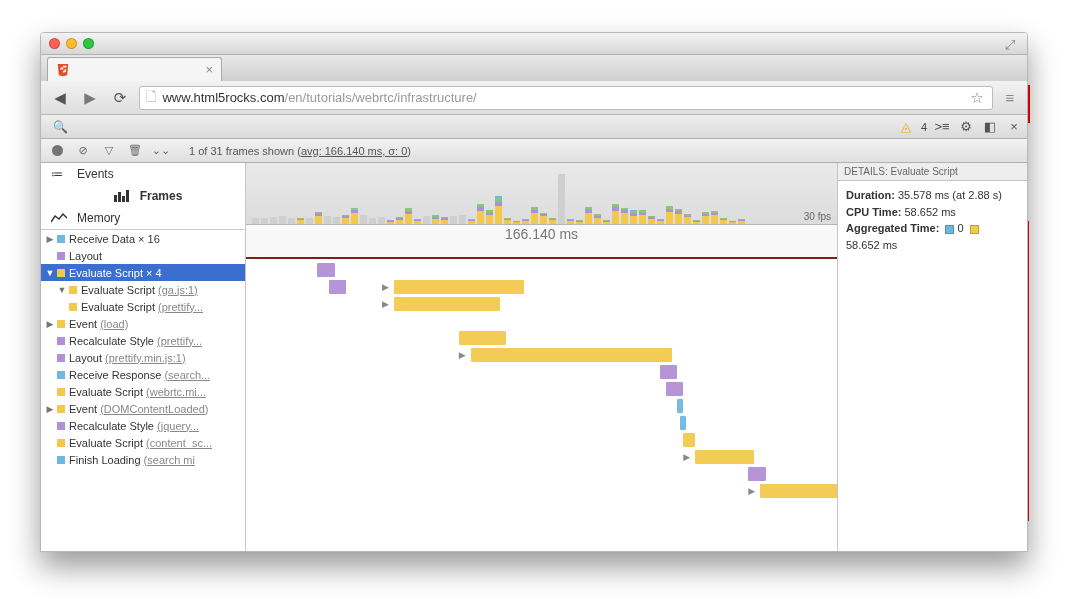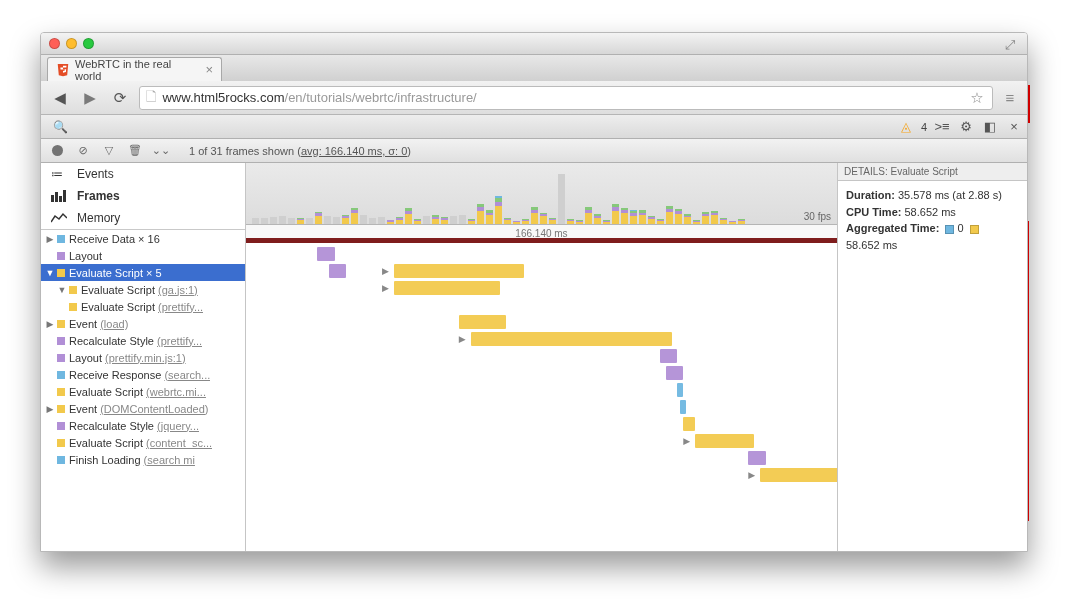--- a/index.html
+++ b/index.html
@@ -42,41 +42,41 @@
 .tb-icon { width: 16px; height: 16px; display: inline-flex; align-items: center; justify-content: center; color: #666; }
 .record-dot { width: 11px; height: 11px; border-radius: 50%; background: #737373; }
 .tb-text { margin-left: 10px; }
 .tb-text u { text-decoration: underline; }
 
 
 .dt-body { display: flex; height: calc(100% - 130px); }
 .sidebar-views { width: 205px; border-right: 1px solid #c5c5c5; }
 .view-list { border-bottom: 1px solid #c9c9c9; }
 .view-item { height: 22px; display: flex; align-items: center; padding-left: 10px; font-size: 12px; color: #333; gap: 8px; }
-.view-item.active { font-weight: bold; }
+.view-item.active { font-weight: bold; justify-content: center; }
 .view-icon { width: 18px; display: inline-flex; }
 
 
 .records { font-size: 11px; color: #333; overflow-y: auto; height: calc(100% - 66px); }
 .rec-row { height: 17px; display: flex; align-items: center; padding-left: 4px; white-space: nowrap; overflow: hidden; }
 .rec-row.selected { background: #3b6ecf; color: #fff; }
 .rec-tri { width: 10px; font-size: 9px; color: #777; text-align: center; }
 .rec-row.selected .rec-tri { color: #fff; }
 .rec-swatch { width: 8px; height: 8px; margin: 0 4px 0 2px; }
 .rec-text { overflow: hidden; text-overflow: ellipsis; }
 .rec-text a { color: #888; text-decoration: underline; }
 .indent1 { padding-left: 16px; } .indent2 { padding-left: 32px; }
 
 
 .center { flex: 1; position: relative; background: #fff; display: flex; flex-direction: column; }
 .flame-overview { height: 62px; background: linear-gradient(#eaeaea,#dcdcdc); border-bottom: 1px solid #b5b5b5; position: relative; padding: 4px 8px 0 6px; display: flex; align-items: flex-end; gap: 2px; }
 .fps-label { position: absolute; right: 6px; bottom: 2px; font-size: 10px; color: #666; }
 .obar { width: 7px; display: flex; flex-direction: column-reverse; }
 .oseg { width: 100%; }
-.ruler { height: 18px; background: #f8f8f8; border-bottom: 5px solid #7f1d1d; font-size: 10px; color: #777; text-align: center; line-height: 18px; }
+.ruler { height: 34px; background: #f8f8f8; border-bottom: 2px solid #7f1d1d; font-size: 14px; color: #777; text-align: center; line-height: 18px; }
 .flame { flex: 1; position: relative; background: #fff; overflow: hidden; }
 .fl-bar { position: absolute; height: 14px; border-radius: 1px; opacity: .95; }
 .fl-tri { position: absolute; font-size: 9px; color: #888; }
 
 
 .details { width: 190px; border-left: 1px solid #c5c5c5; font-size: 11px; color: #333; }
 .details-head { height: 18px; background: #eee; border-bottom: 1px solid #c5c5c5; font-size: 10px; color: #666; padding-left: 6px; line-height: 18px; }
 .details-body { padding: 6px 8px; font-family: Menlo, monospace; font-size: 11px; line-height: 1.5; }
 .details-body b { font-weight: bold; }
 .sw-inline { display: inline-block; width: 9px; height: 9px; margin: 0 3px; vertical-align: middle; border: 1px solid rgba(0,0,0,.2); }
@@ -116,21 +116,20 @@
     </div>
 
     <div class="tabbar">
       <div class="tab">
         <span class="favicon">
           <svg viewBox="0 0 16 16">
               <path fill="#e44d26" d="M2 1l1.2 13L8 15l4.8-1L14 1H2z"></path>
               <path fill="#fff" d="M8 3h4l-.2 2H8v2h3.6l-.3 3.4L8 11V9.2l2-.5.1-1.2H5.2L5 5h3V3z"></path>
             </svg>
         </span>
-        <span>WebRTC in the real world</span>
         <span class="tab-close">×</span>
       </div>
     </div>
 
     <div class="urlbar">
       <span class="navbtn enabled">◀</span>
       <span class="navbtn">▶</span>
       <span class="navbtn enabled">⟳</span>
       <div class="urlfield">
         <span style="margin-right:6px;color:#aaa">🗋</span>
@@ -201,21 +200,21 @@
               <span class="rec-text">Receive Data × 16</span>
             </div>
             <div class="rec-row indent0">
               <span class="rec-tri"></span>
               <span class="rec-swatch c-render"></span>
               <span class="rec-text">Layout</span>
             </div>
             <div class="rec-row indent0 selected">
               <span class="rec-tri">▼</span>
               <span class="rec-swatch c-script"></span>
-              <span class="rec-text">Evaluate Script × 5</span>
+              <span class="rec-text">Evaluate Script × 4</span>
             </div>
             <div class="rec-row indent1">
               <span class="rec-tri">▼</span>
               <span class="rec-swatch c-script"></span>
               <span class="rec-text">Evaluate Script <a>(ga.js:1)</a></span>
             </div>
             <div class="rec-row indent1">
               <span class="rec-tri"></span>
               <span class="rec-swatch c-script"></span>
               <span class="rec-text">Evaluate Script <a>(prettify...</a></span>

